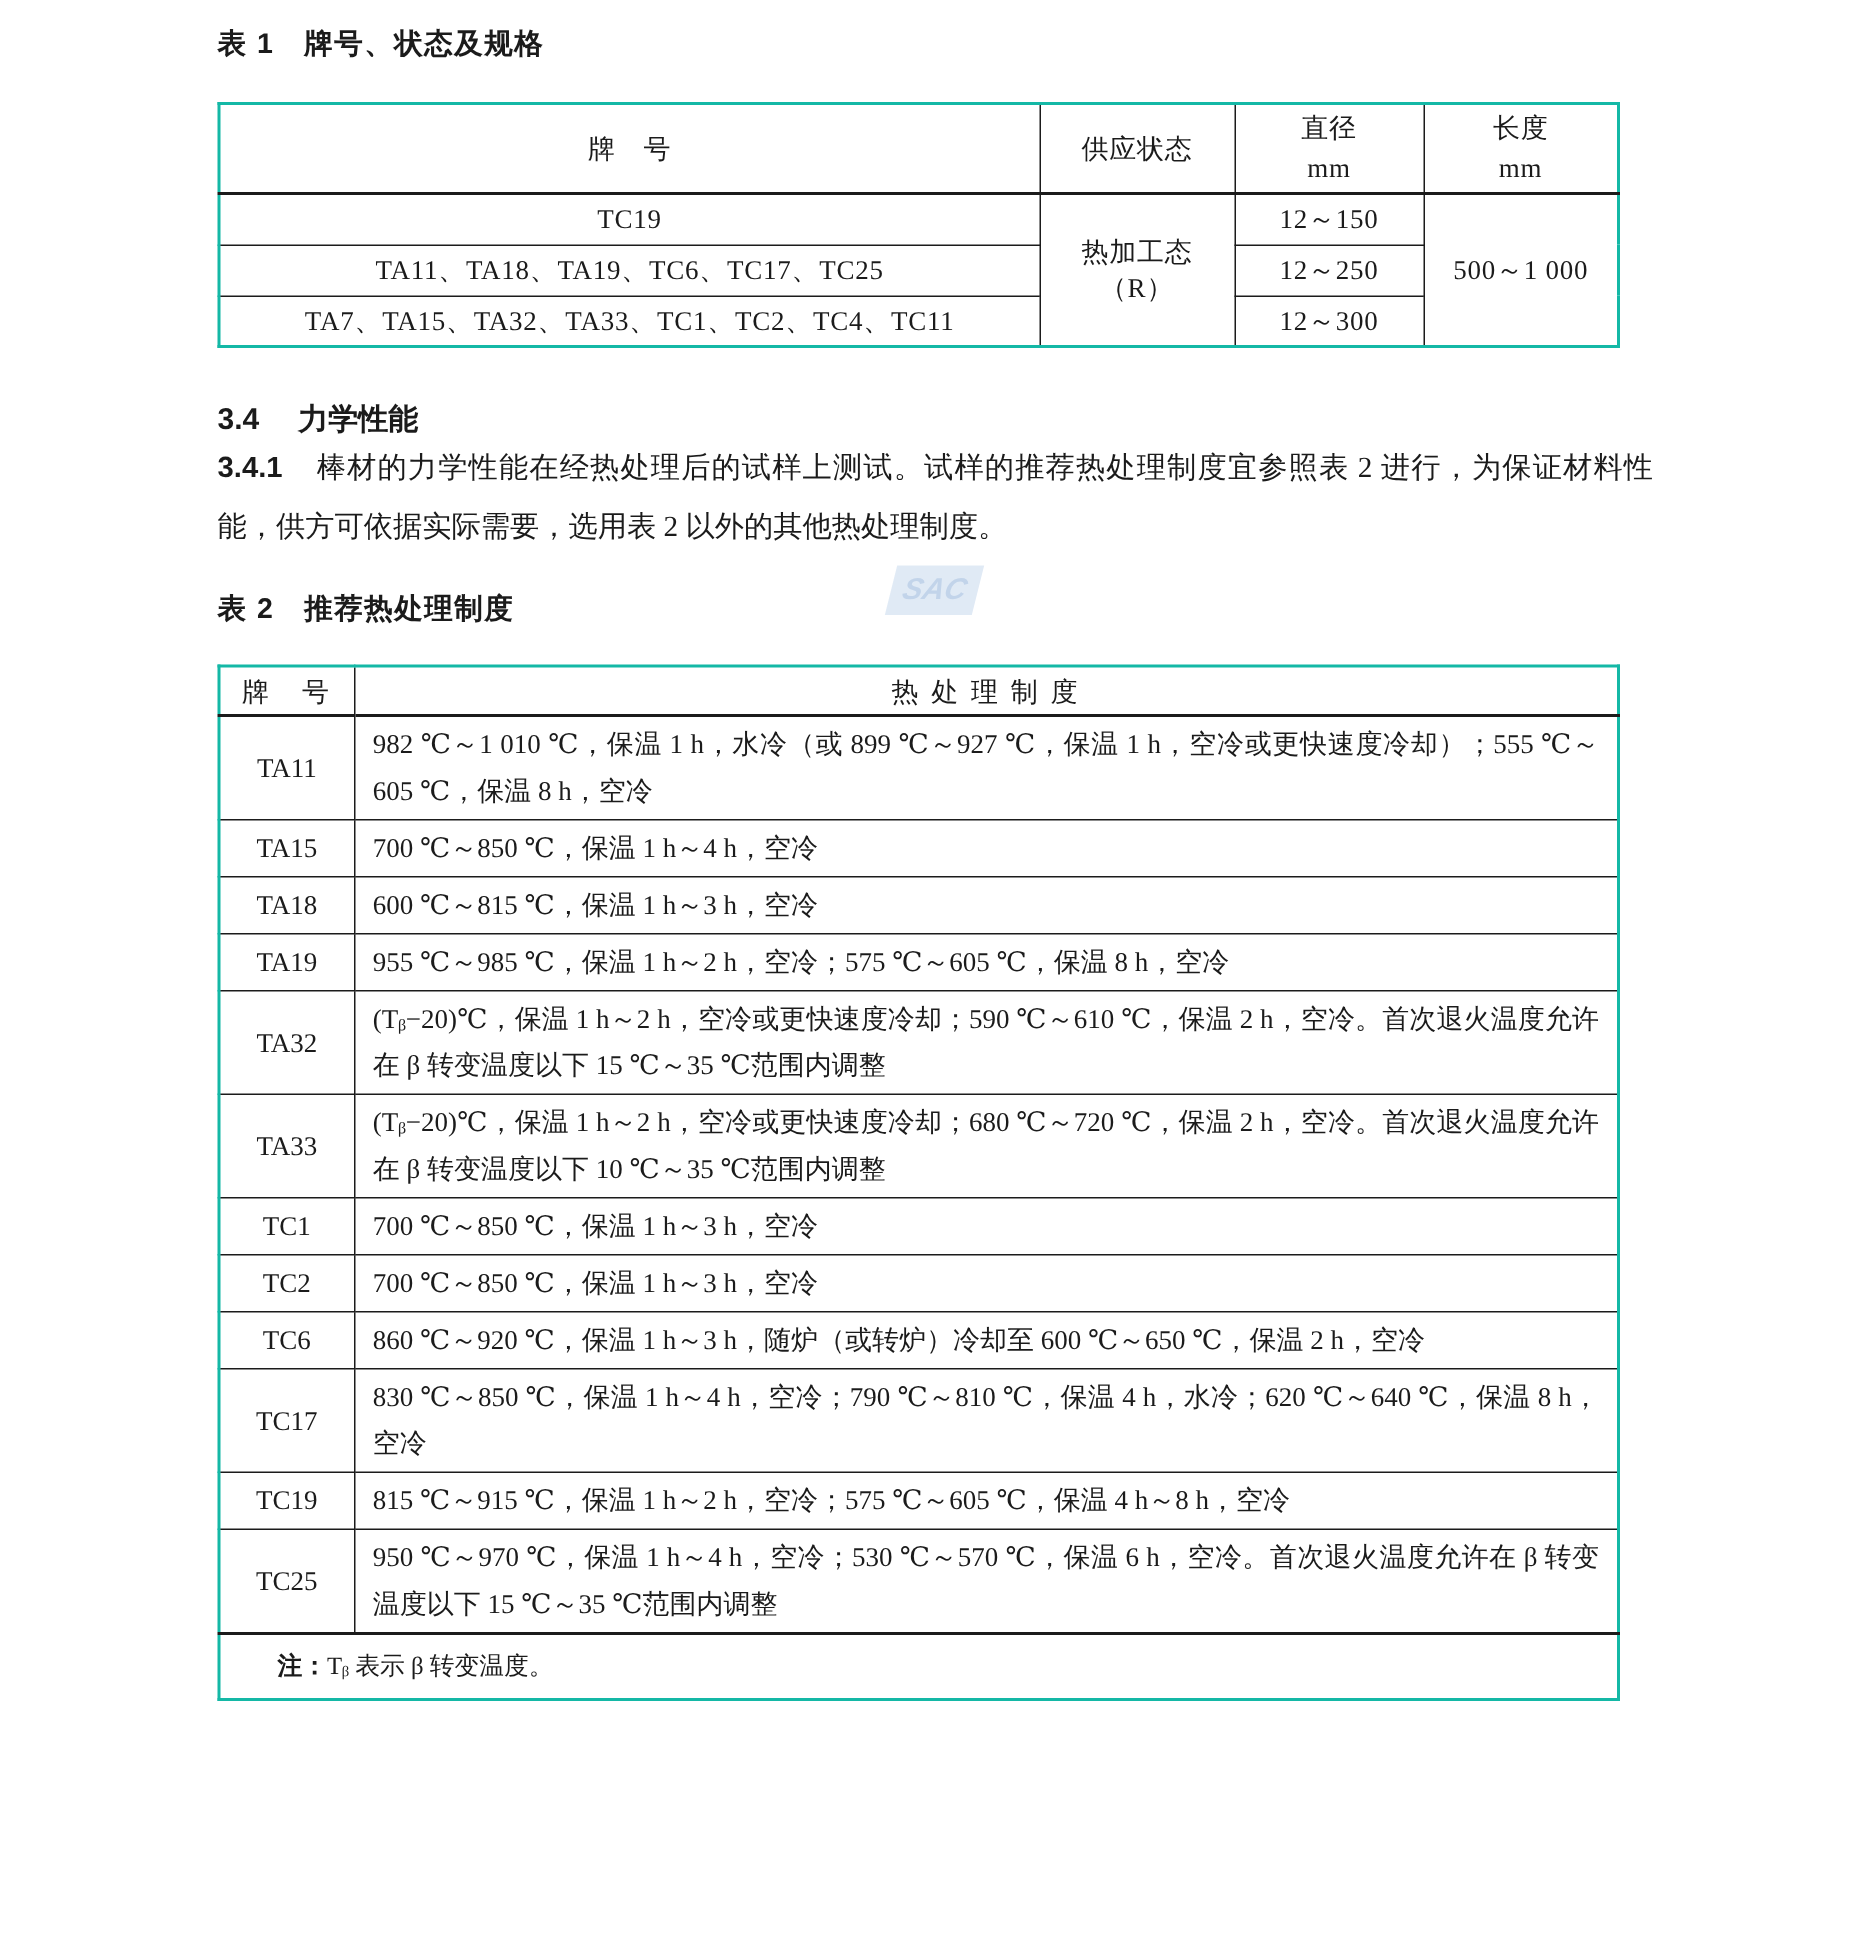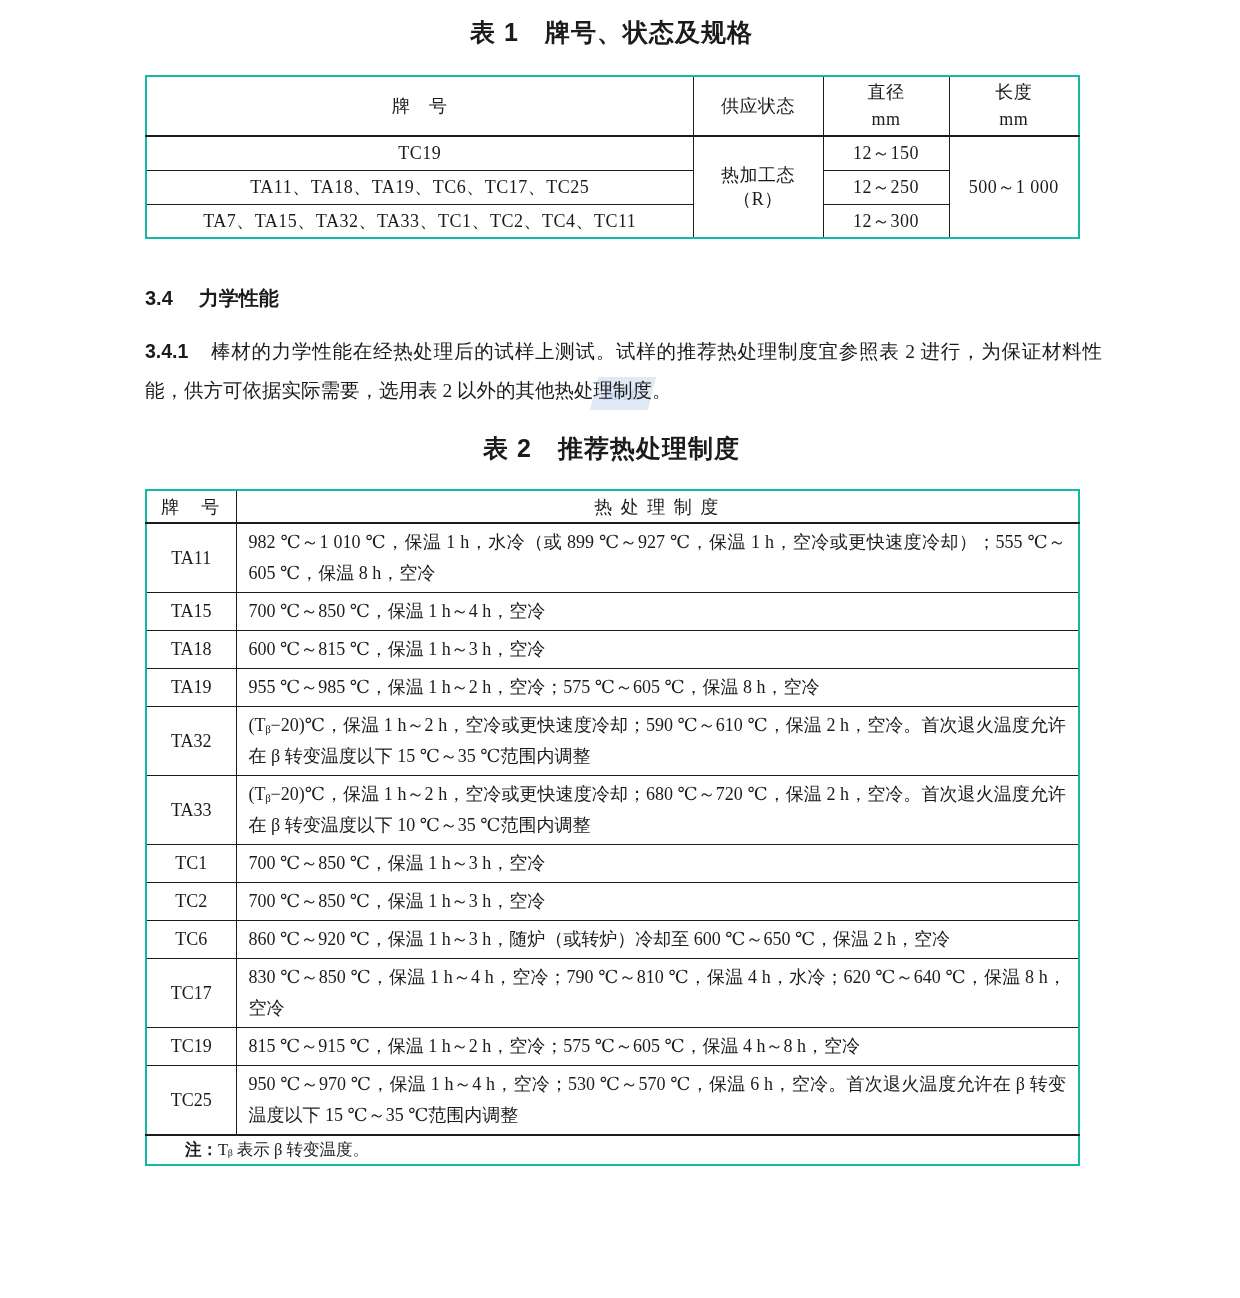--- a/index.html
+++ b/index.html
@@ -5,31 +5,31 @@
   html,body{margin:0;padding:0;}
   body{
     width:1240px;height:1298px;background:#ffffff;color:#1b1b1b;
     font-family:"Liberation Serif","DejaVu Serif","DejaVu Sans",serif;
     position:relative;overflow:hidden;
   }
   .content{padding-left:145px;}
 
   
   .tbl-title{
-    width:933px;text-align:center;font-family:"Liberation Sans","DejaVu Sans",sans-serif;
-    font-weight:bold;font-size:25px;letter-spacing:1px;
+    width:933px;font-family:"Liberation Sans","DejaVu Sans",sans-serif;
+    font-weight:bold;font-size:19px;letter-spacing:1px;
   }
   .tbl-title.first{padding-top:16px;}
   .section-head{
-    margin-top:46px;font-family:"Liberation Sans","DejaVu Sans",sans-serif;
+    margin-top:34px;font-family:"Liberation Sans","DejaVu Sans",sans-serif;
     font-weight:bold;font-size:20px;
   }
   .section-head .num{margin-right:26px;}
   .para{
-    margin-top:20px;width:957px;font-size:19.5px;line-height:39px;
+    width:957px;font-size:19.5px;line-height:39px;
     text-align:justify;
   }
   .para .num{
     font-family:"Liberation Sans","DejaVu Sans",sans-serif;font-weight:bold;margin-right:22px;
   }
 
   
   table.tbl{
     border-collapse:collapse;table-layout:fixed;width:933px;
     border:2px solid #14b8a6;font-size:18px;
@@ -51,21 +51,21 @@
 
   
   #table2{margin-top:24px;}
   #table2 col.c-grade{width:90px;}
   #table2 col.c-treat{width:843px;}
   #table2 tr.hrow td{height:33px;letter-spacing:2px;}
   #table2 td.t{
     text-align:justify;line-height:31px;padding:3px 12px;
   }
   #table2 tr.note-row td{
-    border-top:2px solid #1b1b1b;text-align:left;height:30px;
+    border-top:2px solid #1b1b1b;text-align:left;height:44px;
     padding-left:38px;font-size:16.5px;
   }
   #table2 tr.note-row .note-label{
     font-family:"Liberation Sans","DejaVu Sans",sans-serif;font-weight:bold;
   }
   #table2 tr.note-row .note-text{font-style:normal;}
 
   
   .watermark{
     position:absolute;left:594px;top:377px;width:58px;height:33px;

